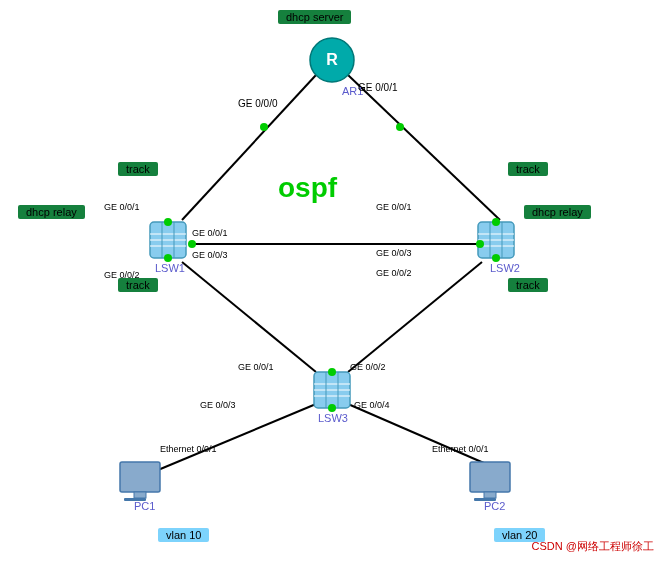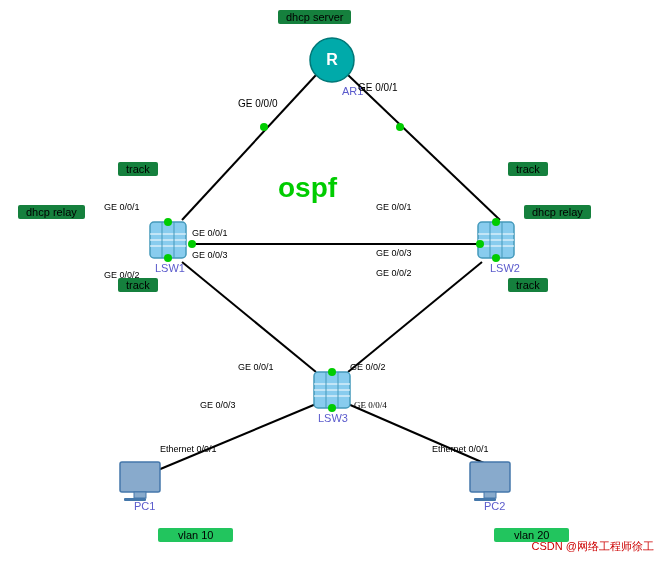--- a/index.html
+++ b/index.html
@@ -41,22 +41,22 @@
     }
     .label-ospf {
       color: #00cc00;
       font-size: 28px;
       font-weight: bold;
       position: absolute;
     }
     .label-vlan {
       color: #000;
       font-size: 11px;
-      background: #22c55e;
-      padding: 1px 20px;
+      background: #7dd3fc;
+      padding: 1px 8px;
       border-radius: 2px;
       position: absolute;
     }
     .watermark {
       position: absolute;
       bottom: 10px;
       right: 10px;
       font-size: 11px;
       color: #cc0000;
     }
@@ -152,21 +152,21 @@
 <div class="label-port" style="left:192px; top:250px; font-size:9px;">GE 0/0/3</div>
 <div class="label-port" style="left:104px; top:270px; font-size:9px;">GE 0/0/2</div>
 
 <div class="label-port" style="left:376px; top:202px; font-size:9px;">GE 0/0/1</div>
 <div class="label-port" style="left:376px; top:248px; font-size:9px;">GE 0/0/3</div>
 <div class="label-port" style="left:376px; top:268px; font-size:9px;">GE 0/0/2</div>
 
 <div class="label-port" style="left:238px; top:362px; font-size:9px;">GE 0/0/1</div>
 <div class="label-port" style="left:350px; top:362px; font-size:9px;">GE 0/0/2</div>
 <div class="label-port" style="left:200px; top:400px; font-size:9px;">GE 0/0/3</div>
-<div class="label-port" style="left:354px; top:400px; font-size:9px;font-family:Liberation Serif, serif;">GE 0/0/4</div>
+<div class="label-port" style="left:354px; top:400px; font-size:9px;">GE 0/0/4</div>
 
 <div class="label-port" style="left:160px; top:444px; font-size:9px;">Ethernet 0/0/1</div>
 <div class="label-port" style="left:432px; top:444px; font-size:9px;">Ethernet 0/0/1</div>
 
 <div class="label-device" style="left:134px; top:500px;">PC1</div>
 <div class="label-device" style="left:484px; top:500px;">PC2</div>
 
 <div class="label-vlan" style="left:158px; top:528px;">vlan 10</div>
 <div class="label-vlan" style="left:494px; top:528px;">vlan 20</div>
 

